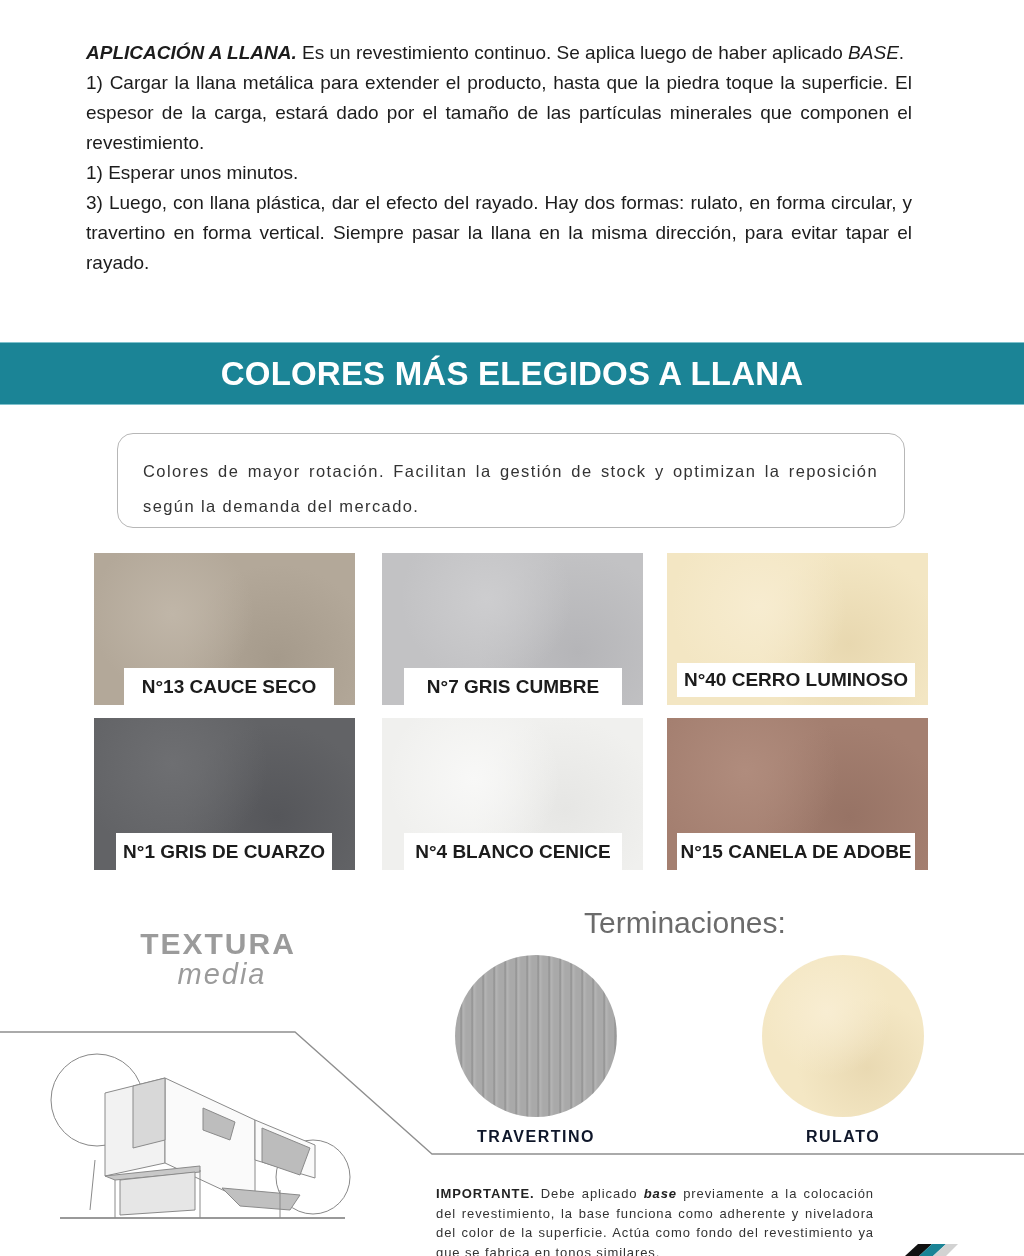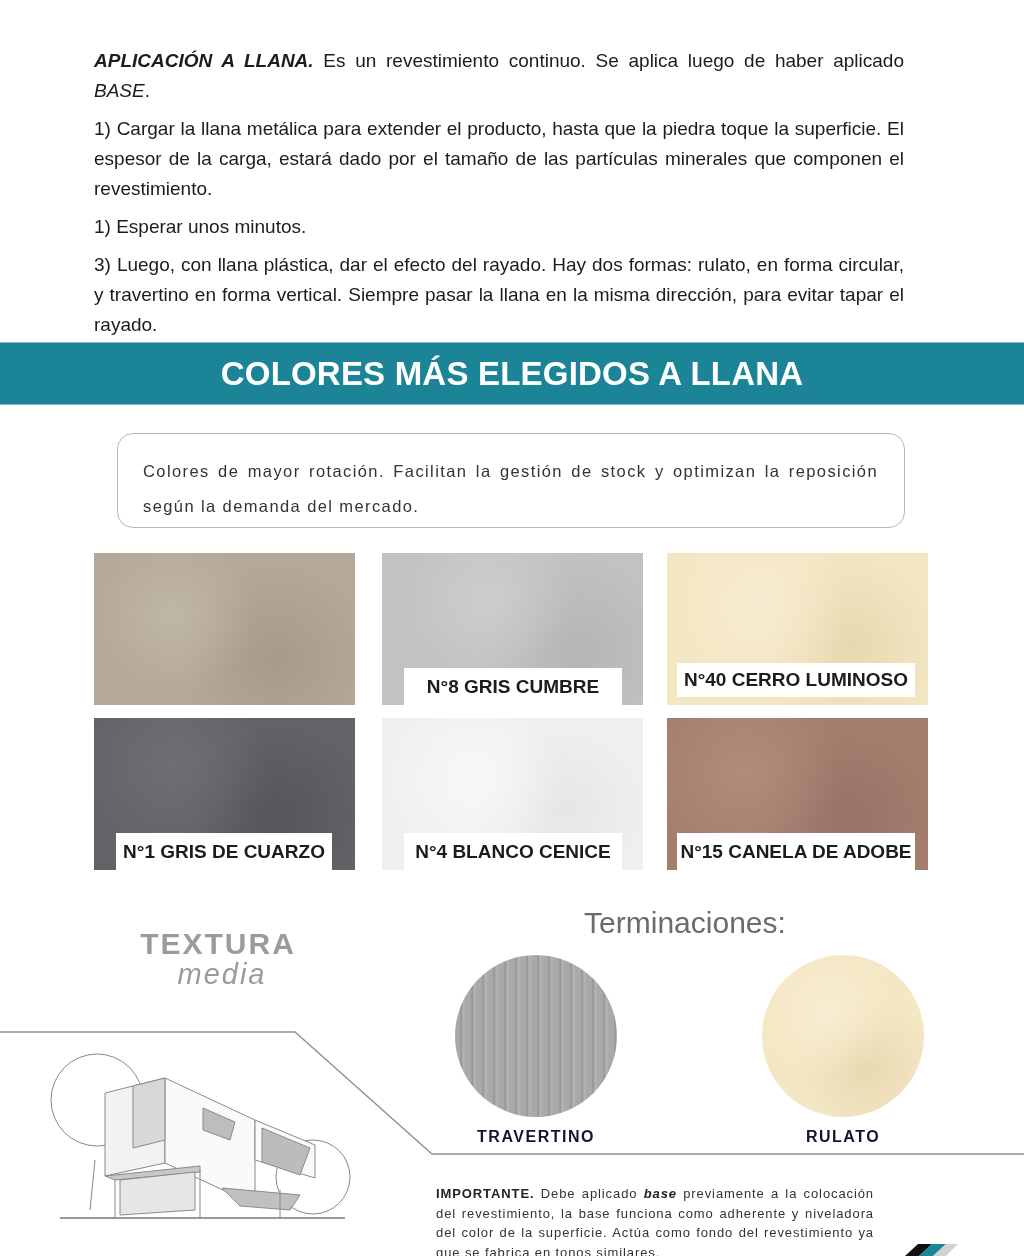--- a/index.html
+++ b/index.html
@@ -4,21 +4,21 @@
   <style>
     html, body { margin: 0; padding: 0; }
     body {
       width: 1024px; height: 1256px; overflow: hidden; position: relative;
       background: #ffffff; font-family: "Liberation Sans", sans-serif; color: #1a1a1a;
     }
     .intro {
       position: absolute; left: 86px; top: 38px; width: 826px;
       font-size: 19px; line-height: 30px; text-align: justify; color: #1c1c1c;
     }
-    .intro p { margin: 8px; }
+    .intro p { margin: 0; }
     .intro .lead { font-weight: bold; font-style: italic; }
     .intro .base-word { font-style: italic; }
 
     .banner {
       position: absolute; left: 0; top: 342px; width: 1024px; height: 61px;
       background: #1b8496; border-top: 1px solid #7fc1cc; border-bottom: 1px solid #7fc1cc;
       display: flex; align-items: center; justify-content: center;
     }
     .banner h1 {
       margin: 8px; color: #ffffff; font-size: 33px; font-weight: bold; letter-spacing: 0.2px;
@@ -87,24 +87,25 @@
 <div class="banner">
   <h1>COLORES MÁS ELEGIDOS A LLANA</h1>
 </div>
 
 <div class="callout">
   <p>Colores de mayor rotación. Facilitan la gestión de stock y optimizan la reposición según la demanda del mercado.</p>
 </div>
 
 <div class="swatch" style="left:94px; top:553px;">
   <div class="tex" style="background:radial-gradient(circle at 30% 40%, #c0b6a8 0%, transparent 40%), radial-gradient(circle at 70% 70%, #a59a8b 0%, transparent 45%), #b3a899;"></div>
+  <div class="label" style="left:30px; width:210px;">N°13 CAUCE SECO</div>
 </div>
 <div class="swatch" style="left:382px; top:553px;">
   <div class="tex" style="background:radial-gradient(circle at 40% 30%, #cdcdcf 0%, transparent 45%), radial-gradient(circle at 75% 65%, #b5b5b8 0%, transparent 45%), #c2c2c4;"></div>
-  <div class="label" style="left:22px; width:218px;">N°8 GRIS CUMBRE</div>
+  <div class="label" style="left:22px; width:218px;">N°7 GRIS CUMBRE</div>
 </div>
 <div class="swatch" style="left:667px; top:553px;">
   <div class="tex" style="background:radial-gradient(circle at 35% 35%, #f7ecd0 0%, transparent 45%), radial-gradient(circle at 70% 60%, #e8d8b0 0%, transparent 45%), #f3e6c3;"></div>
   <div class="label" style="left:10px; width:238px; bottom:8px; height:34px;">N°40 CERRO LUMINOSO</div>
 </div>
 <div class="swatch" style="left:94px; top:718px;">
   <div class="tex" style="background:radial-gradient(circle at 30% 30%, #6e6f72 0%, transparent 45%), radial-gradient(circle at 70% 65%, #55565a 0%, transparent 45%), #626366;"></div>
   <div class="label" style="left:22px; width:216px;">N°1 GRIS DE CUARZO</div>
 </div>
 <div class="swatch" style="left:382px; top:718px;">

